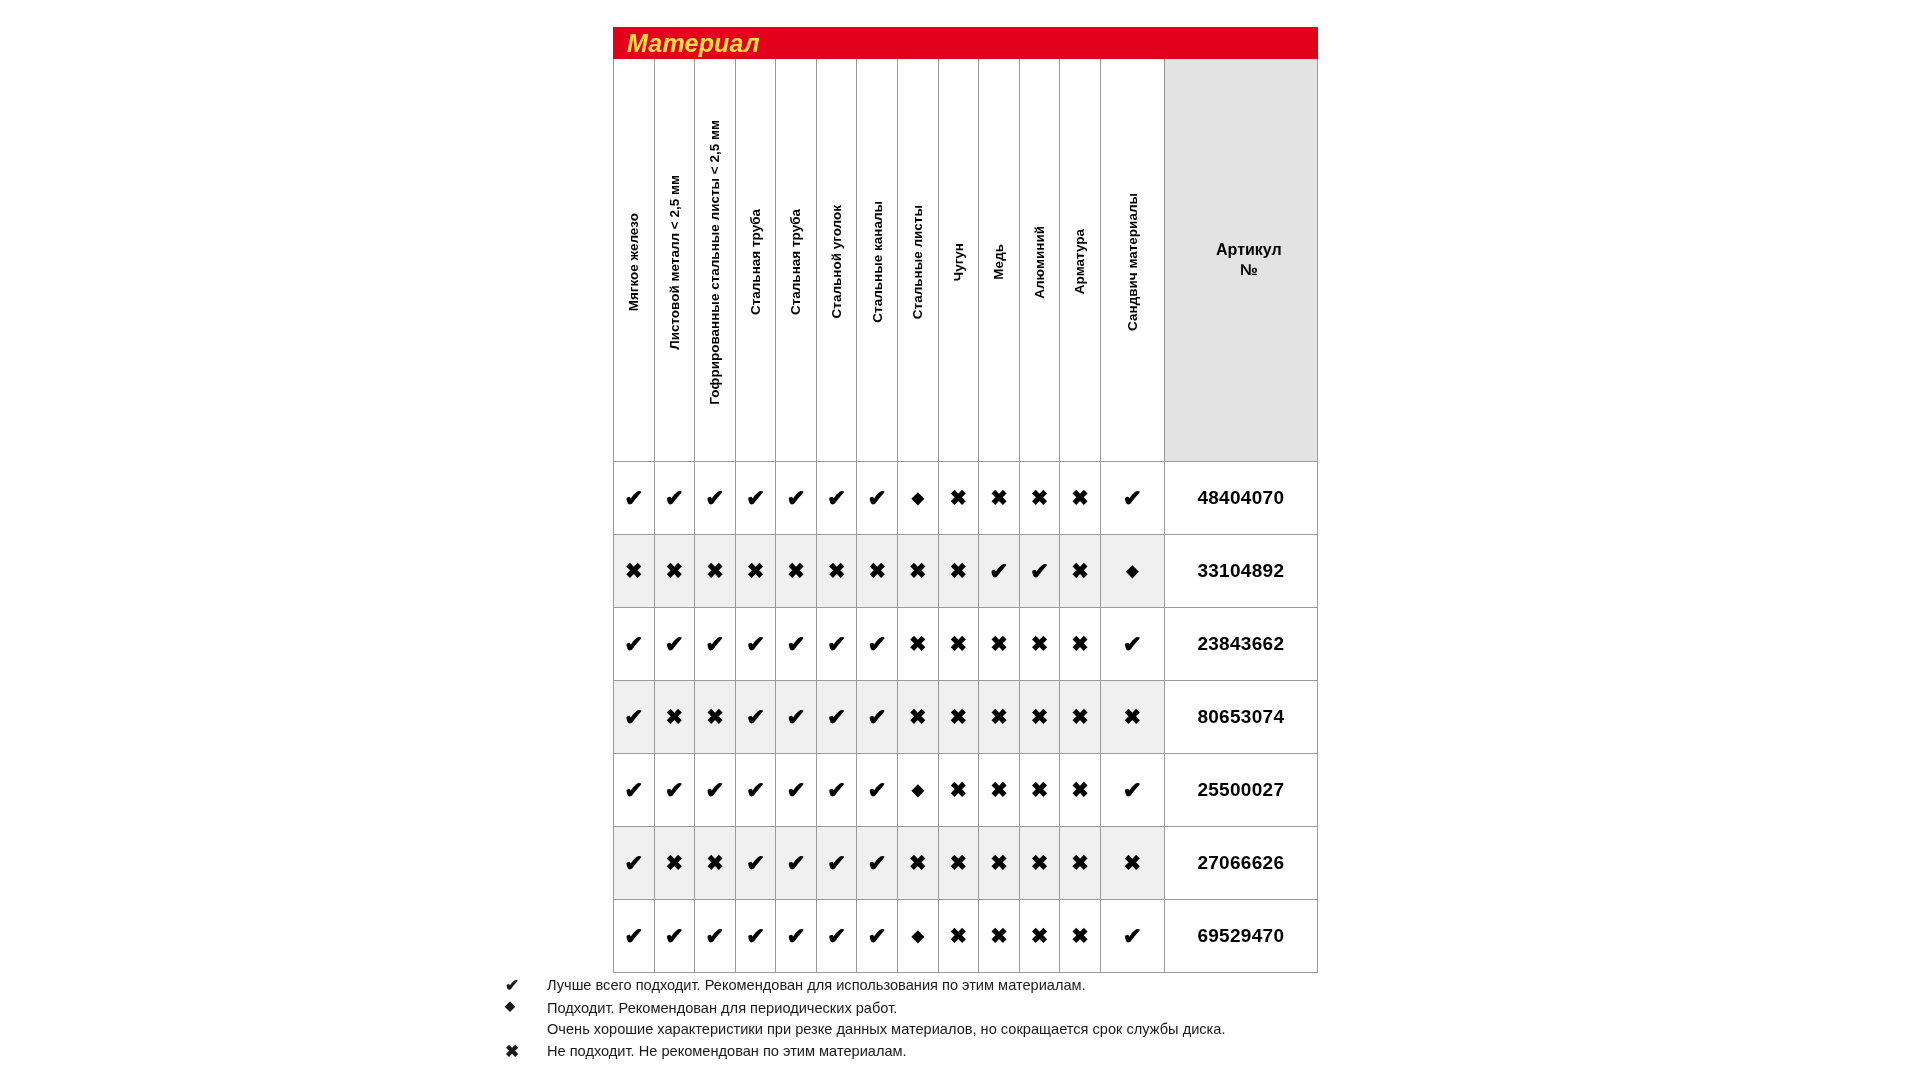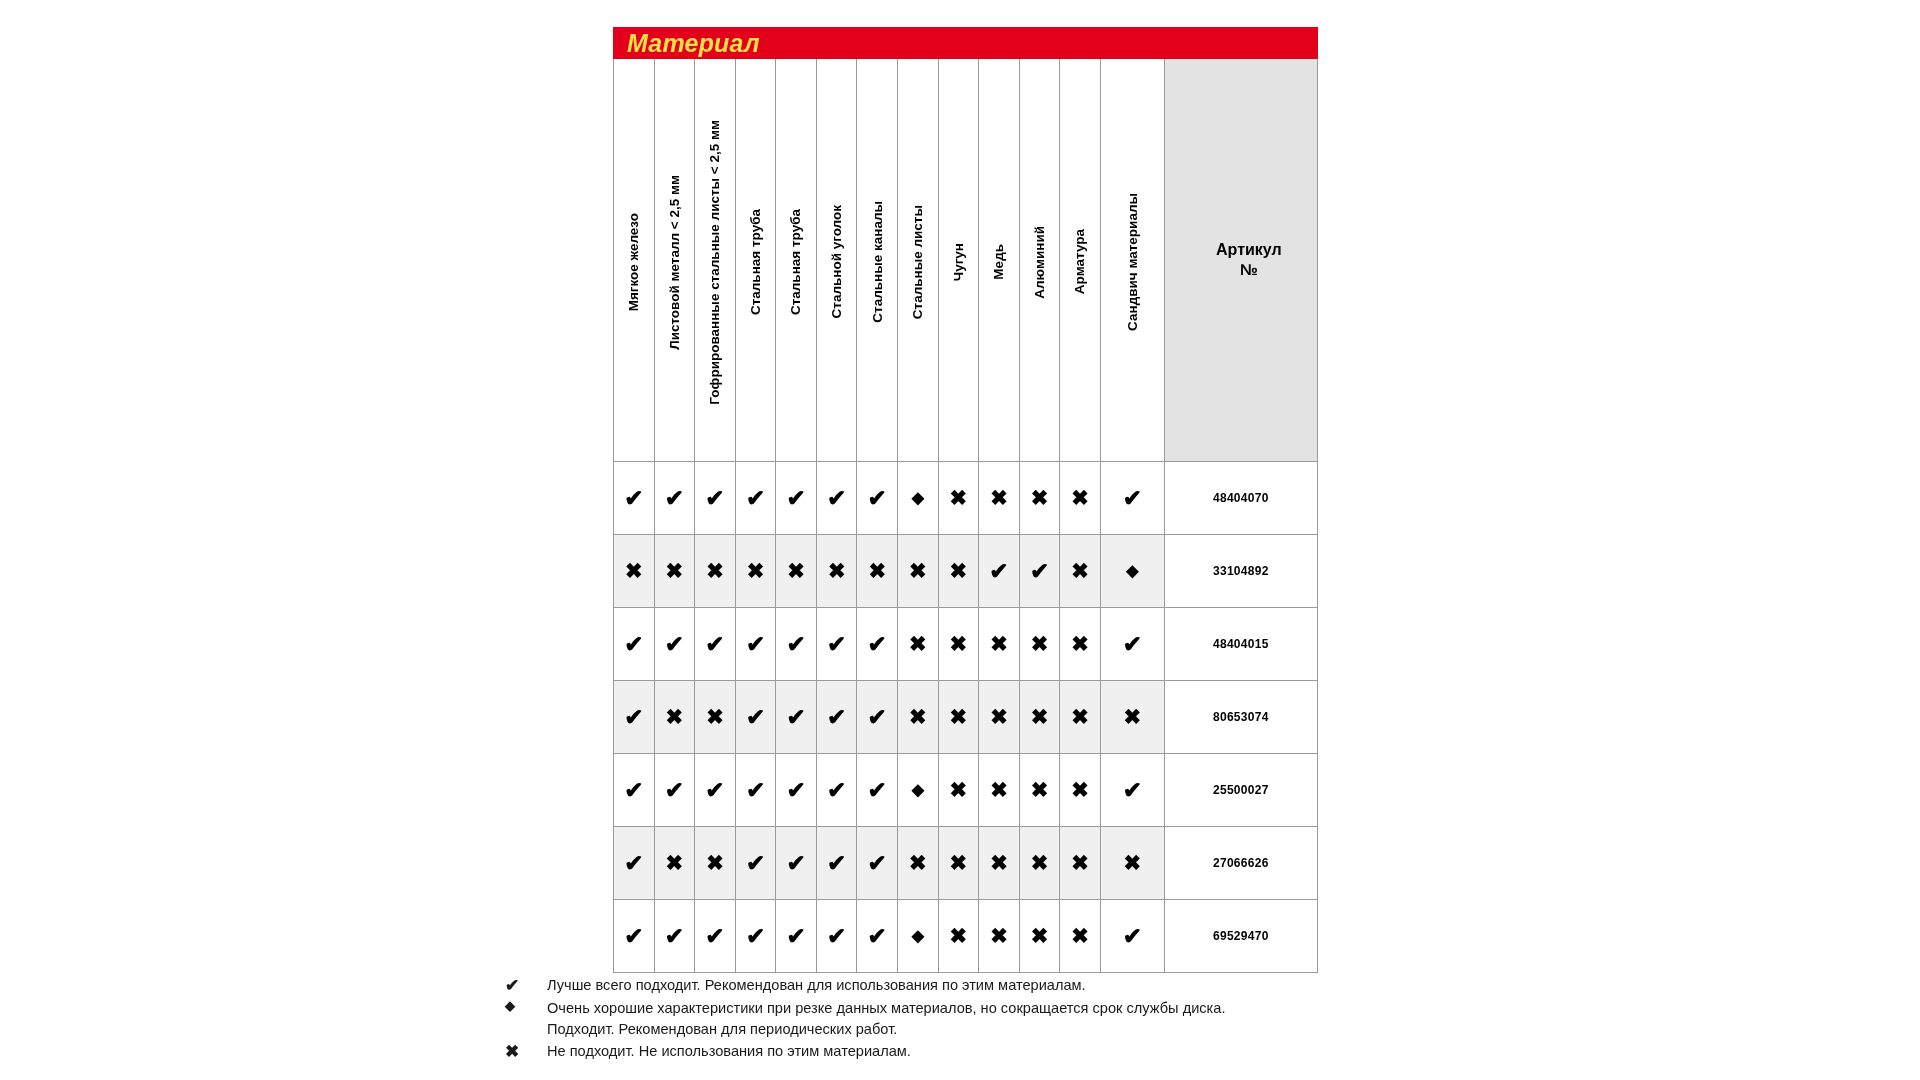--- a/index.html
+++ b/index.html
@@ -89,21 +89,21 @@
     height: 72px;
     font-size: 15.5px;
     font-weight: bold;
   }
 
   tbody tr.alt td {
     background: #f0f0f0;
   }
 
   td.art-cell {
-    font-size: 12px;
+    font-size: 19px;
     font-weight: bold;
     letter-spacing: 0.3px;
     background: #ffffff !important;
   }
 
   .mark {
     font-size: 22px;
     line-height: 1;
     display: inline-block;
     color: #000;
@@ -211,21 +211,21 @@
             <td><span class="mark check">✔</span></td>
             <td><span class="mark check">✔</span></td>
             <td><span class="mark check">✔</span></td>
             <td><span class="mark check">✔</span></td>
             <td><span class="mark cross">✖</span></td>
             <td><span class="mark cross">✖</span></td>
             <td><span class="mark cross">✖</span></td>
             <td><span class="mark cross">✖</span></td>
             <td><span class="mark cross">✖</span></td>
             <td><span class="mark check">✔</span></td>
-            <td class="art-cell">48404015</td>
+            <td class="art-cell">23843662</td>
           </tr>
           <tr class="alt">
             <td><span class="mark check">✔</span></td>
             <td><span class="mark cross">✖</span></td>
             <td><span class="mark cross">✖</span></td>
             <td><span class="mark check">✔</span></td>
             <td><span class="mark check">✔</span></td>
             <td><span class="mark check">✔</span></td>
             <td><span class="mark check">✔</span></td>
             <td><span class="mark cross">✖</span></td>
@@ -291,25 +291,25 @@
   <div class="legend">
       <div class="legend-row">
         <div class="legend-sym">✔</div>
         <div class="legend-text">
           <div>Лучше всего подходит. Рекомендован для использования по этим материалам.</div>
         </div>
       </div>
       <div class="legend-row">
         <div class="legend-sym small">◆</div>
         <div class="legend-text">
+          <div>Подходит. Рекомендован для периодических работ.</div>
           <div>Очень хорошие характеристики при резке данных материалов, но сокращается срок службы диска.</div>
-          <div>Подходит. Рекомендован для периодических работ.</div>
         </div>
       </div>
       <div class="legend-row">
         <div class="legend-sym">✖</div>
         <div class="legend-text">
-          <div>Не подходит. Не использования по этим материалам.</div>
+          <div>Не подходит. Не рекомендован по этим материалам.</div>
         </div>
       </div>
     </div>
 
 </div>
 
 </body></html>

